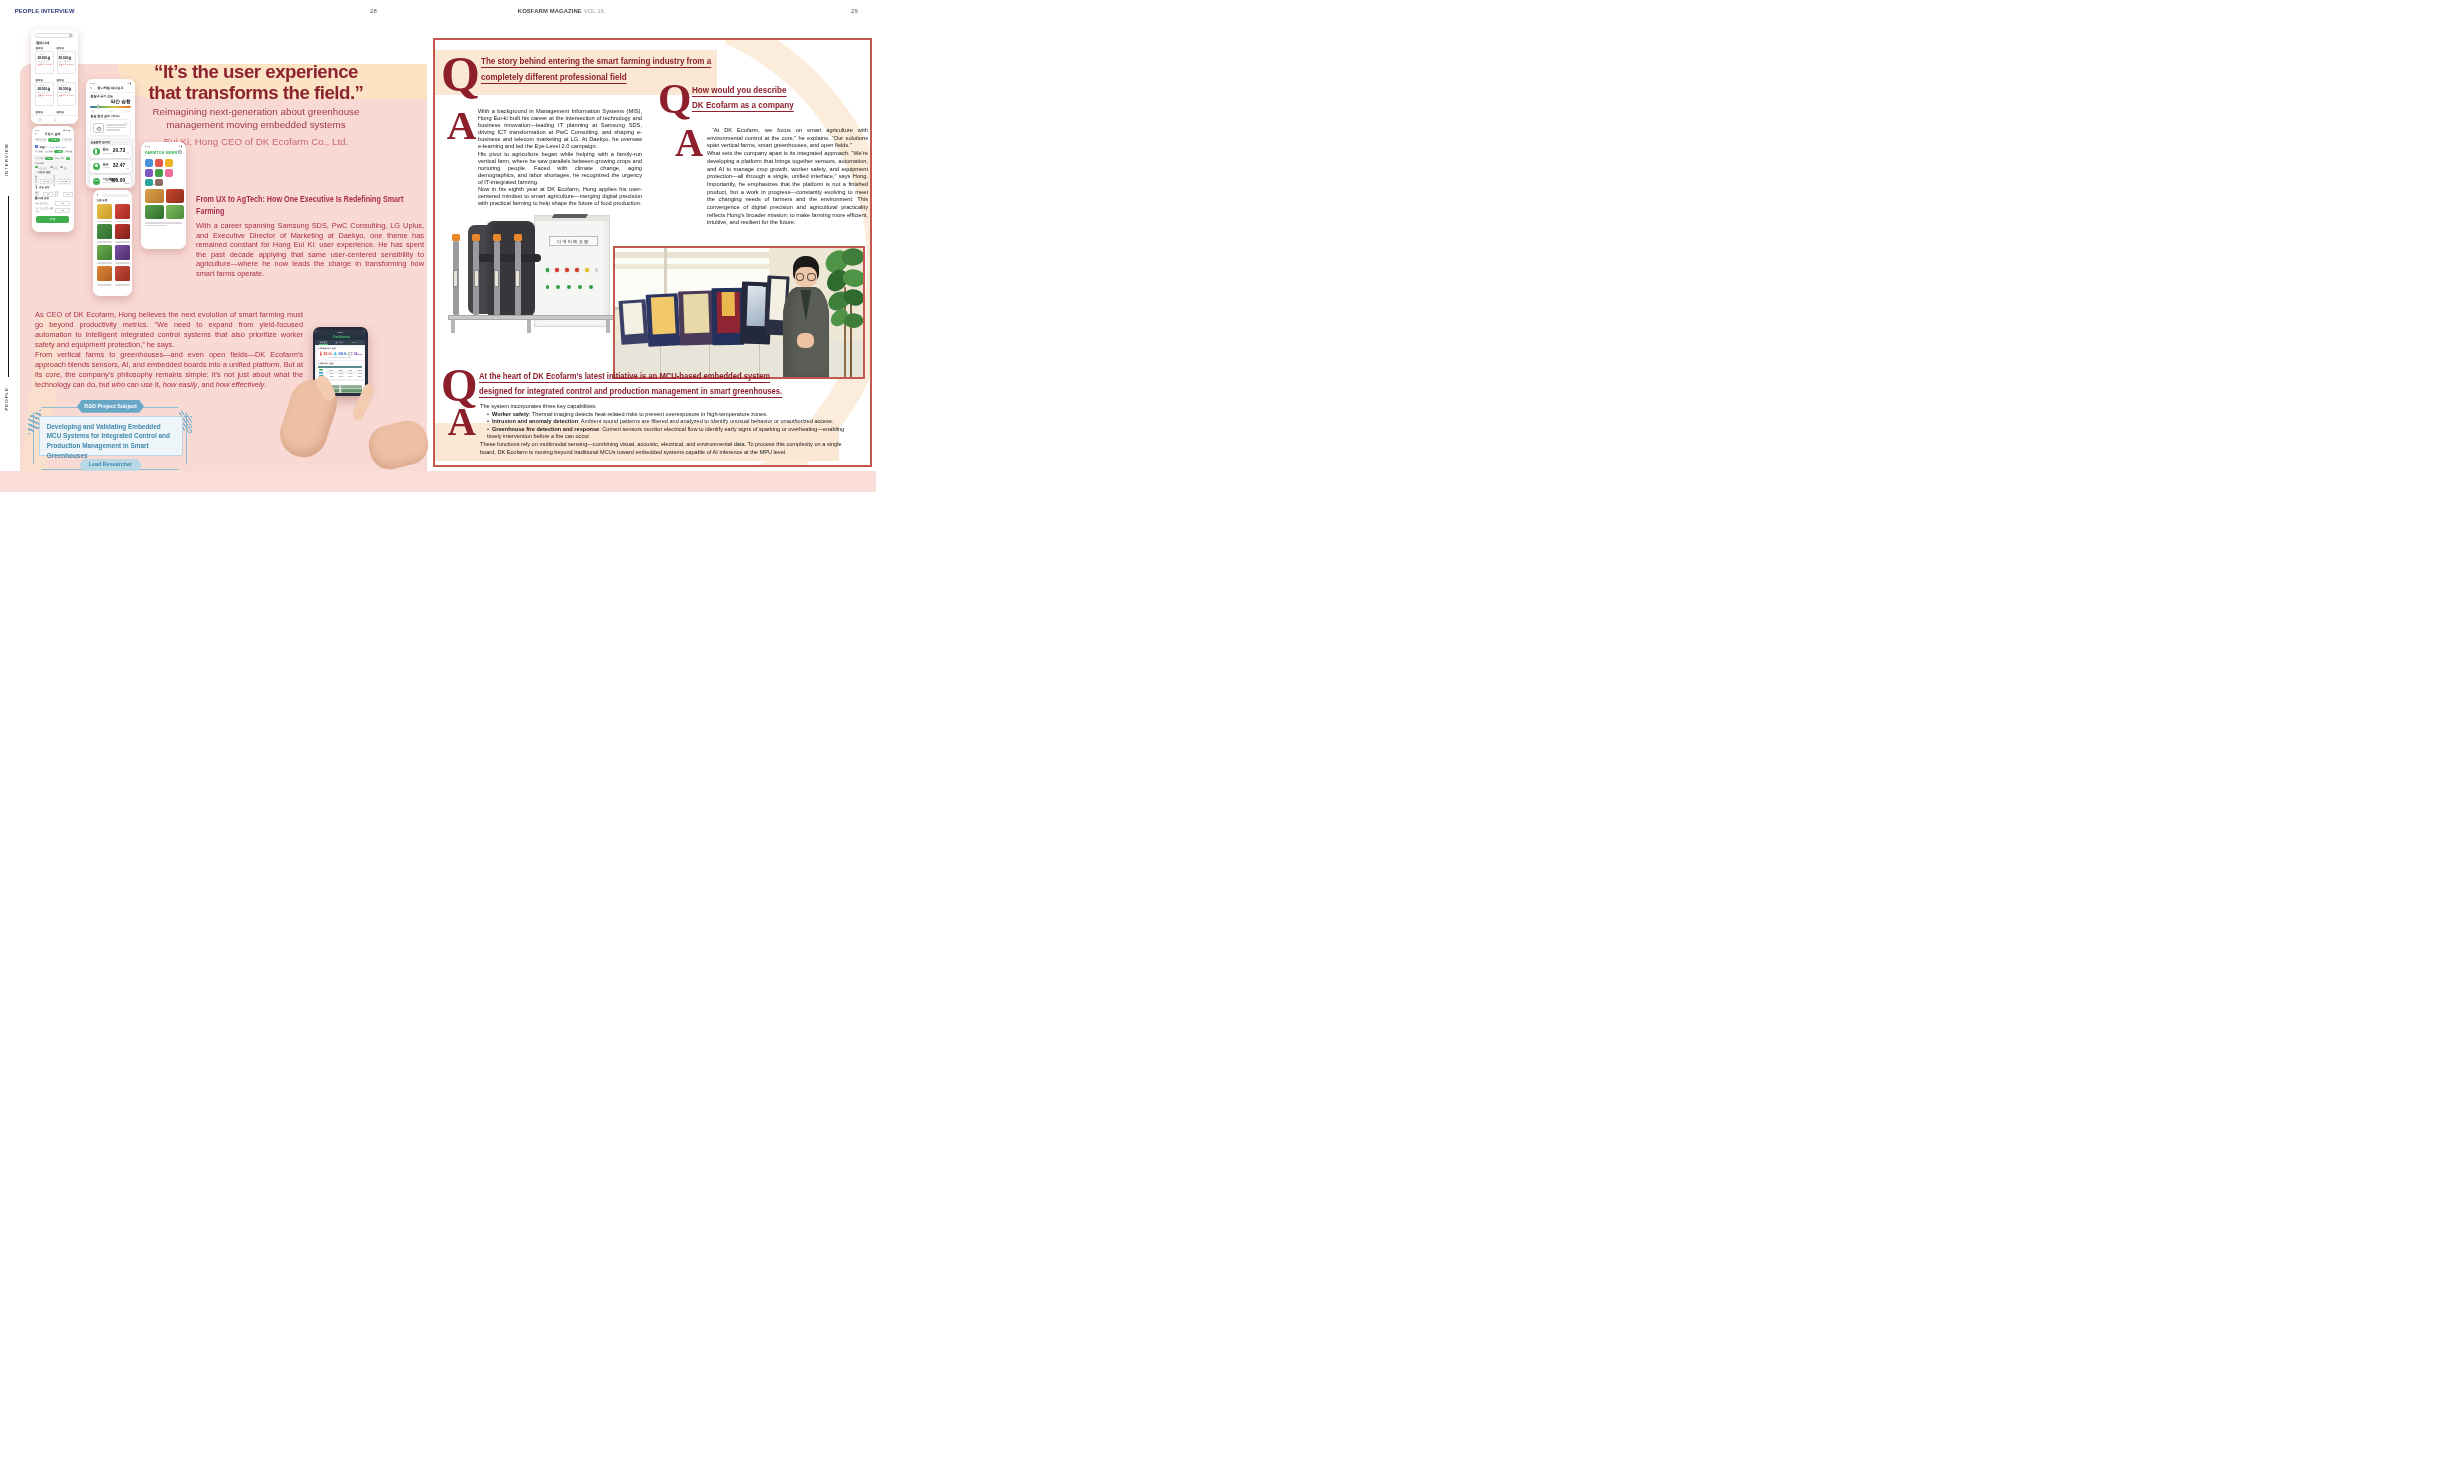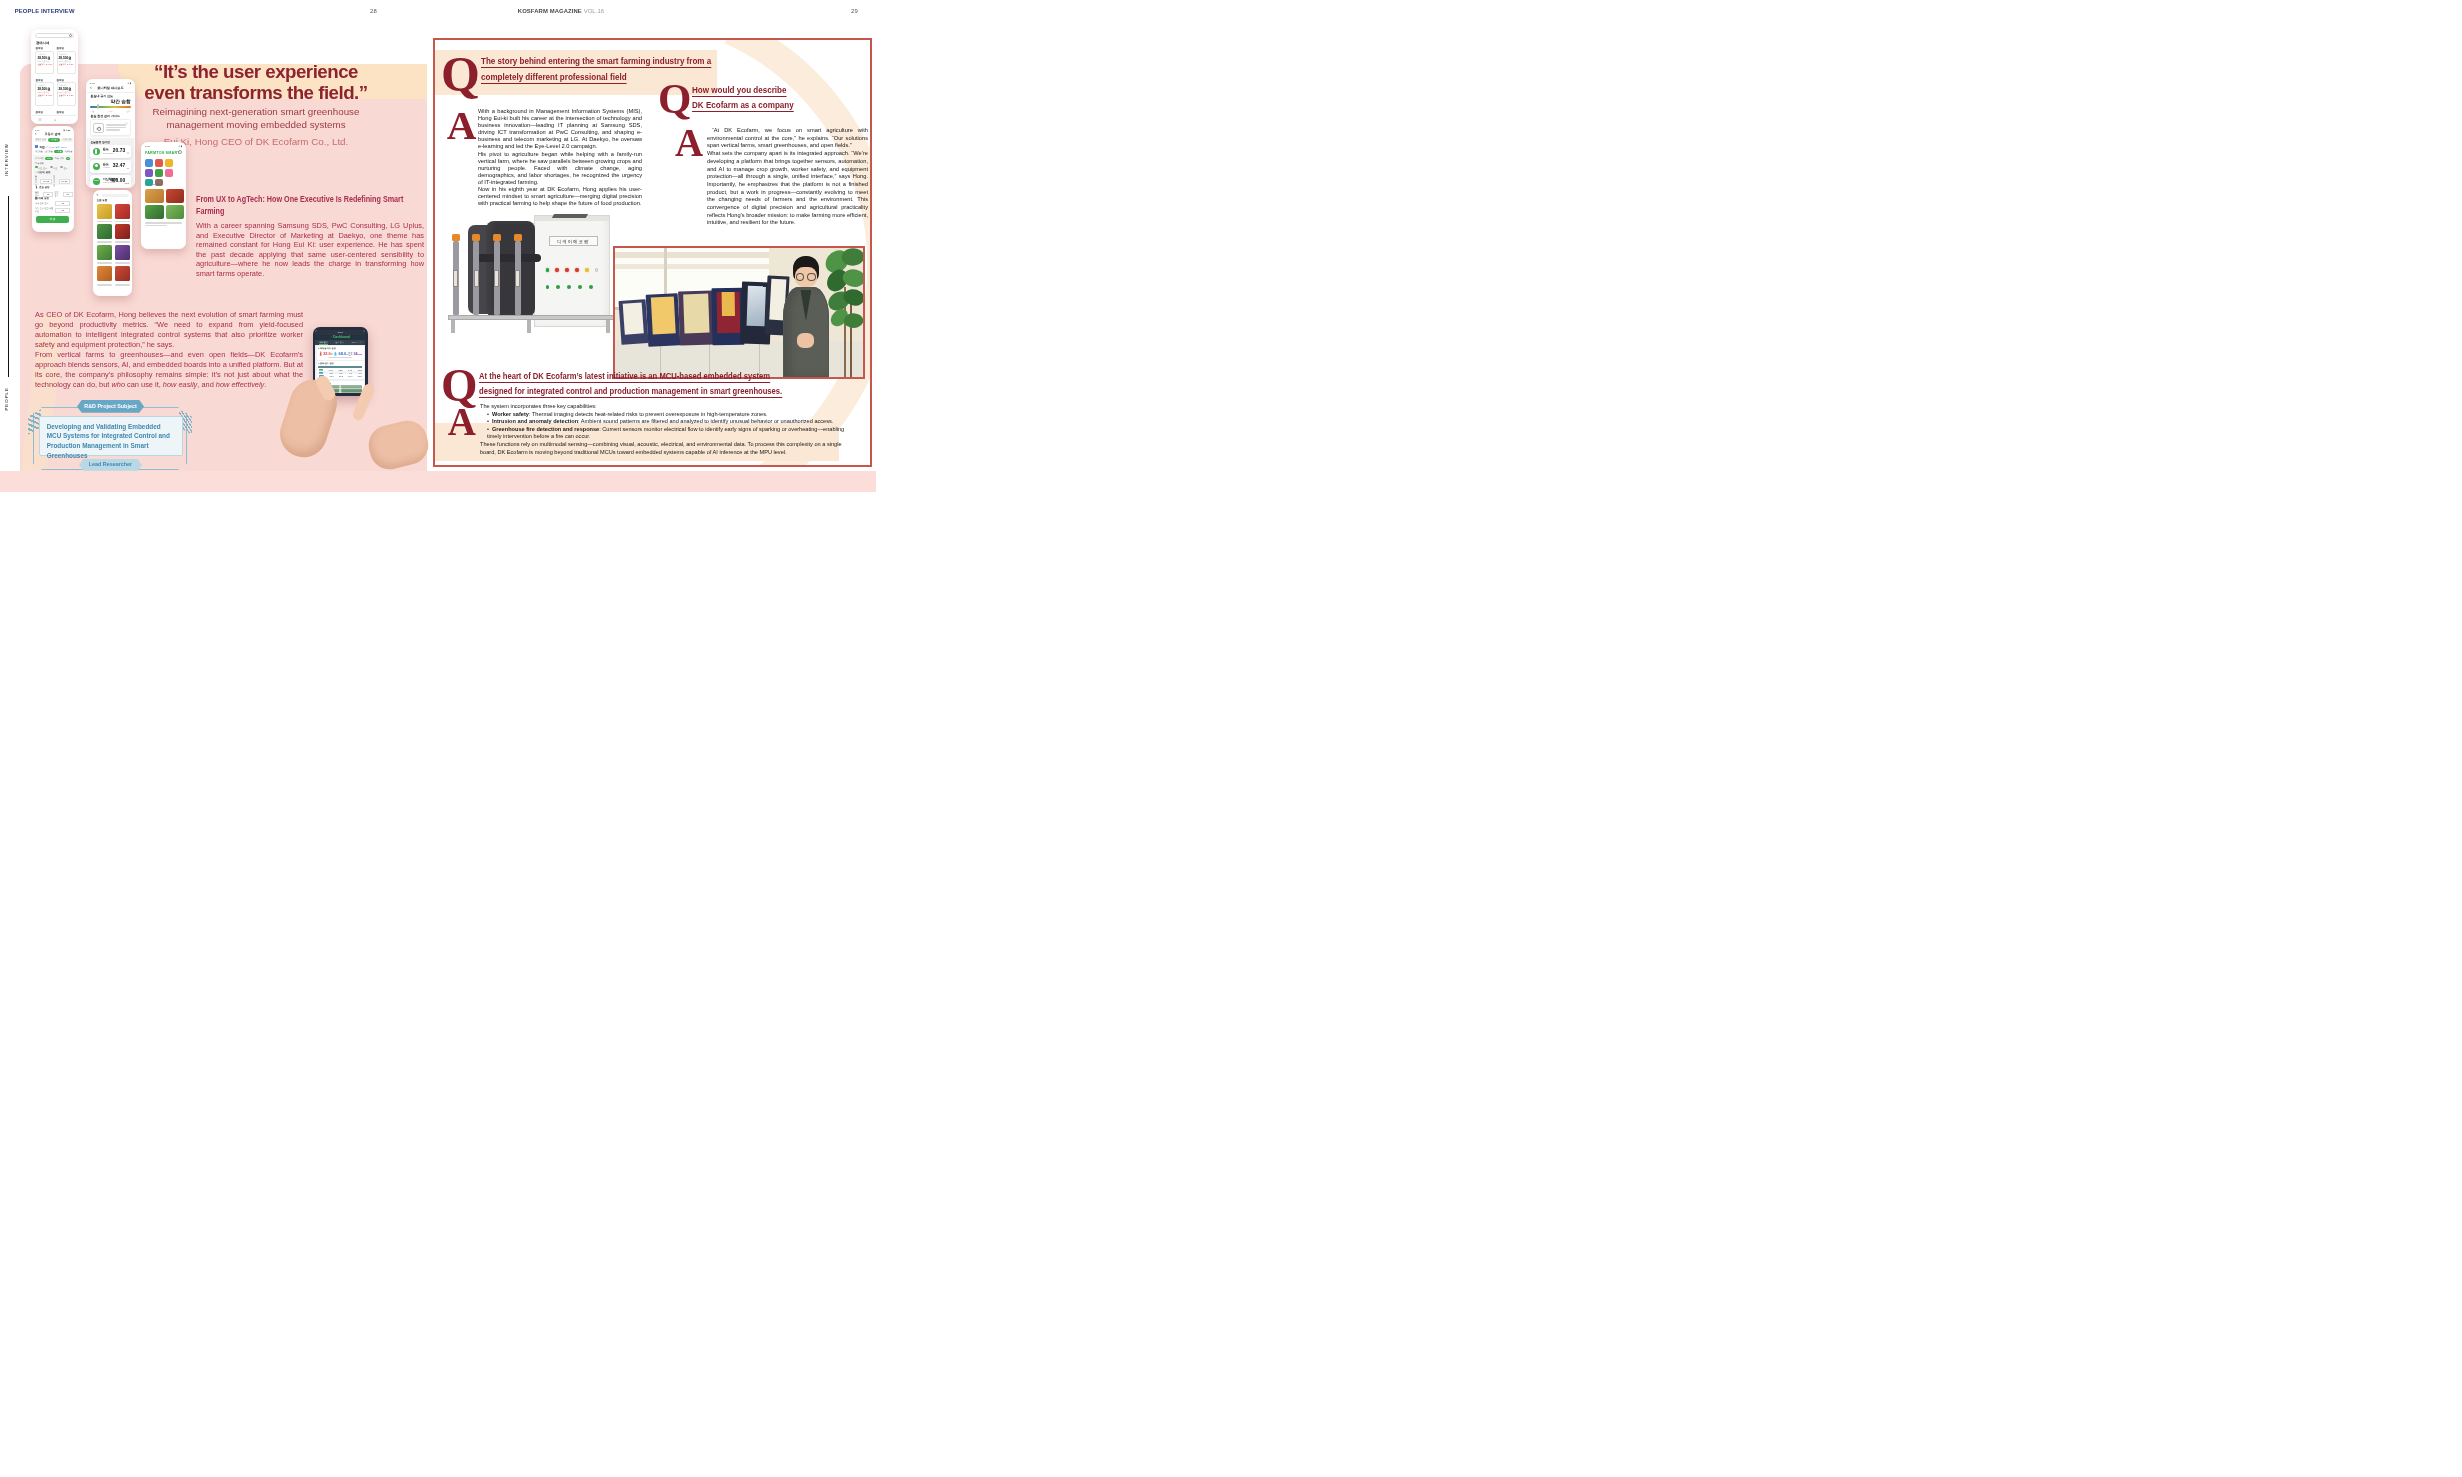--- a/index.html
+++ b/index.html
@@ -49,24 +49,24 @@
   <div class="abs" style="left:8.4px;top:196px;width:1px;height:181px;background:#111;"></div>
   <div class="abs" style="left:3.9px;top:387px;writing-mode:vertical-rl;transform:rotate(180deg);font-size:4.4px;letter-spacing:1px;color:#111;">PEOPLE</div>
 
   <div class="abs" id="pinkblock"></div>
   <div class="abs" id="peachtop"></div>
   <div class="abs" id="peachsliver"></div>
   <div class="abs" style="left:0;top:471px;width:876px;height:21px;background:#fbdeda;"></div>
 
   <div class="abs" style="left:123px;top:62px;width:266px;text-align:center;color:#8d2332;font-weight:900;font-size:18.7px;line-height:20.7px;letter-spacing:-0.5px;">
     <div>“It’s the user experience</div>
-    <div>even transforms the field.”</div>
+    <div>that transforms the field.”</div>
   </div>
   <div class="abs" style="left:123px;top:105px;width:266px;text-align:center;color:#9c3a44;font-size:9.8px;line-height:13.3px;">
-    <div>Reimagining next-generation smart greenhouse</div>
+    <div>Reimagining next-generation about greenhouse</div>
     <div>management moving embedded systems</div>
   </div>
   <div class="abs" style="left:123px;top:136px;width:266px;text-align:center;color:#c96a72;font-size:9.8px;">Eui Ki, Hong  CEO of DK Ecofarm Co., Ltd.</div>
 
   <div class="abs" style="left:196px;top:194px;width:266px;color:#aa2e4f;font-weight:bold;font-size:8.4px;line-height:11.8px;">
     <div class="cond">From UX to AgTech: How One Executive Is Redefining Smart</div>
     <div class="cond">Farming</div>
   </div>
   <div class="abs jtext crimson" style="left:196px;top:221px;width:228px;font-size:7.4px;line-height:9.6px;">With a career spanning Samsung SDS, PwC Consulting, LG Uplus, and Executive Director of Marketing at Daekyo, one theme has remained constant for Hong Eui Ki: user experience. He has spent the past decade applying that same user-centered sensibility to agriculture—where he now leads the charge in transforming how smart farms operate.</div>
 

